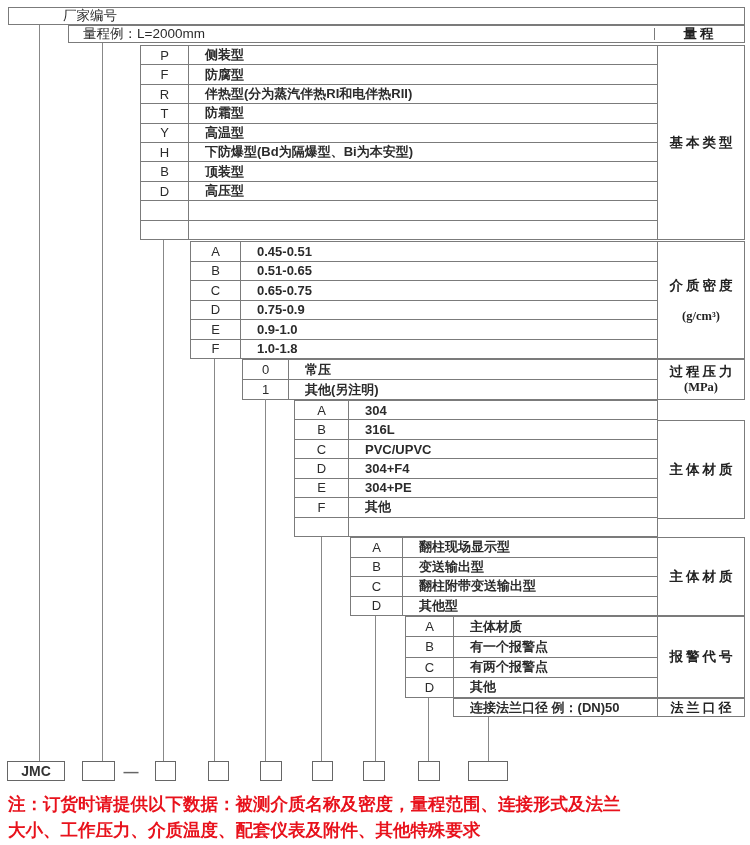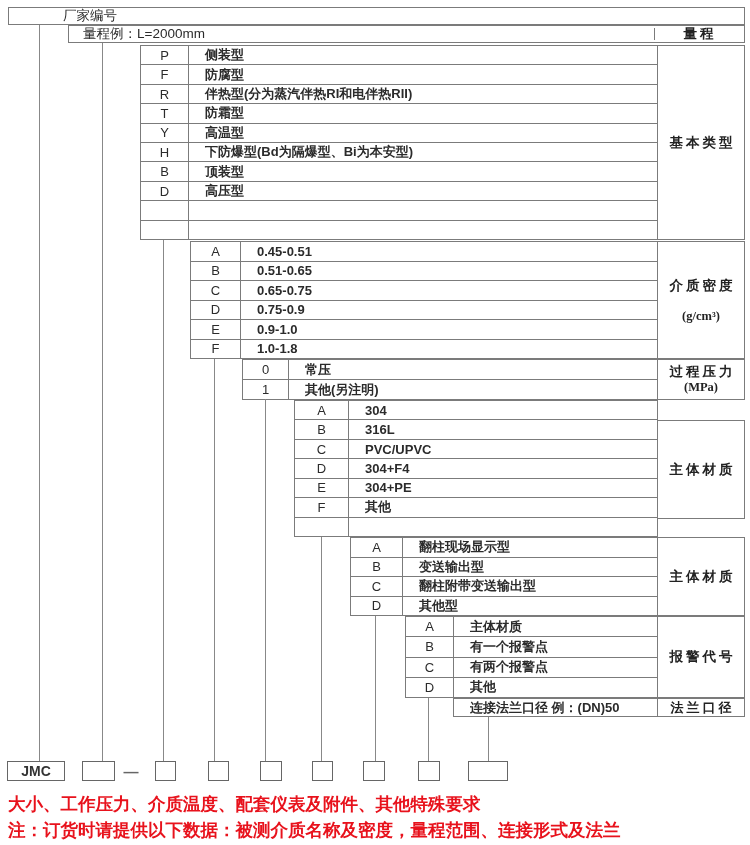--- a/index.html
+++ b/index.html
@@ -242,17 +242,17 @@
   <div class="dash" style="left:119px;top:761px;width:24px;height:20px;">—</div>
   <div class="cbox" style="left:155px;width:21px;"></div>
   <div class="cbox" style="left:208px;width:21px;"></div>
   <div class="cbox" style="left:260px;width:22px;"></div>
   <div class="cbox" style="left:312px;width:21px;"></div>
   <div class="cbox" style="left:363px;width:22px;"></div>
   <div class="cbox" style="left:418px;width:22px;"></div>
   <div class="cbox" style="left:468px;width:40px;"></div>
 
   <div class="note">
+    <div>注：订货时请提供以下数据：被测介质名称及密度，量程范围、连接形式及法兰</div>
     <div>大小、工作压力、介质温度、配套仪表及附件、其他特殊要求</div>
-    <div>注：订货时请提供以下数据：被测介质名称及密度，量程范围、连接形式及法兰</div>
   </div>
 
 </div>
 
 </body></html>

